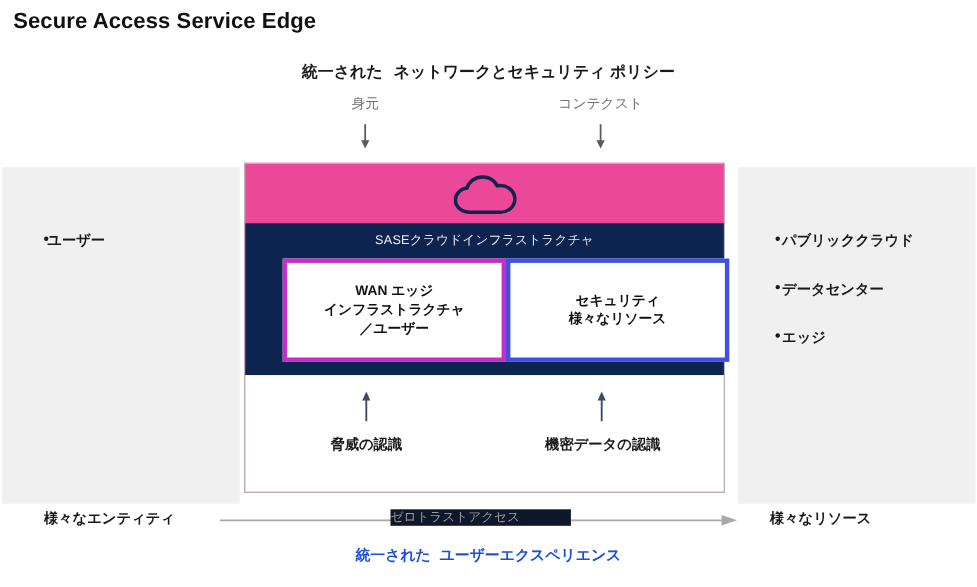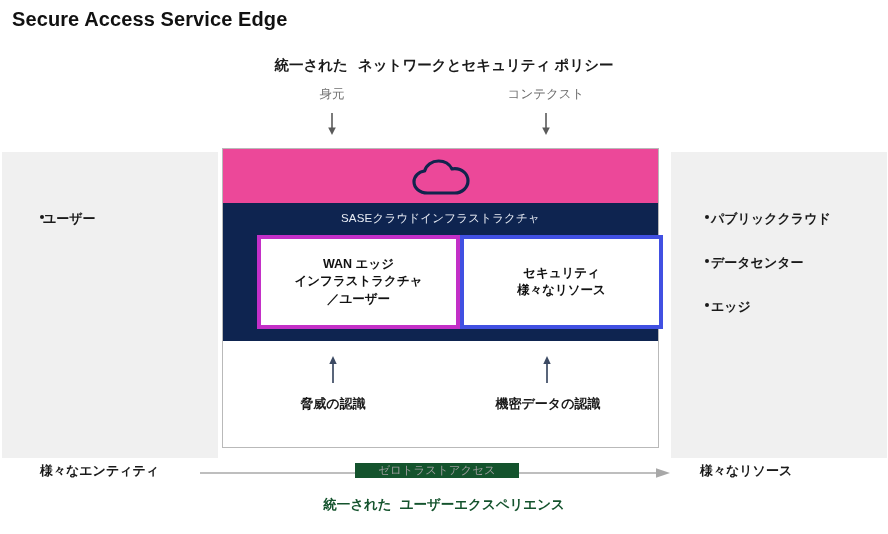--- a/index.html
+++ b/index.html
@@ -240,36 +240,36 @@
     left: 200px;
     top: 2px;
     width: 470px;
     height: 18px;
   }
   #label-zero-trust {
     position: absolute;
     left: 355px;
     top: 1px;
     width: 164px;
-    text-align: center;
+    text-align: left;
     font-size: 11.5px;
     color: #9b9b9b;
-    background: #14532d;
+    background: #0f172a;
     white-space: nowrap;
   }
 
   #label-unified-experience {
     position: absolute;
     left: 0;
     top: 496px;
     width: 888px;
     text-align: center;
     font-size: 13.5px;
     font-weight: bold;
-    color: #14532d;
+    color: #1d4ed8;
     white-space: nowrap;
   }
   #label-unified-experience .seg-space { display: inline-block; width: 8px; }
 </style>
 </head>
 <body>
 
 <div id="page-title">Secure Access Service Edge</div>
 
 <div id="policy-headline">

